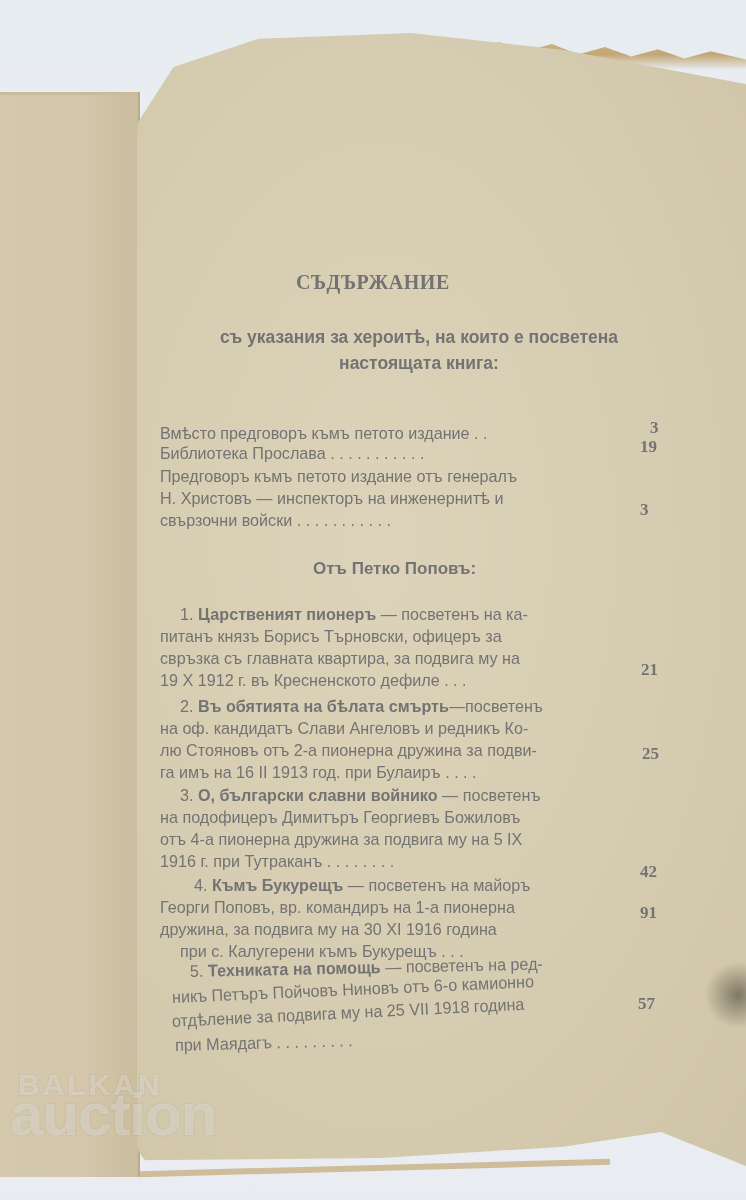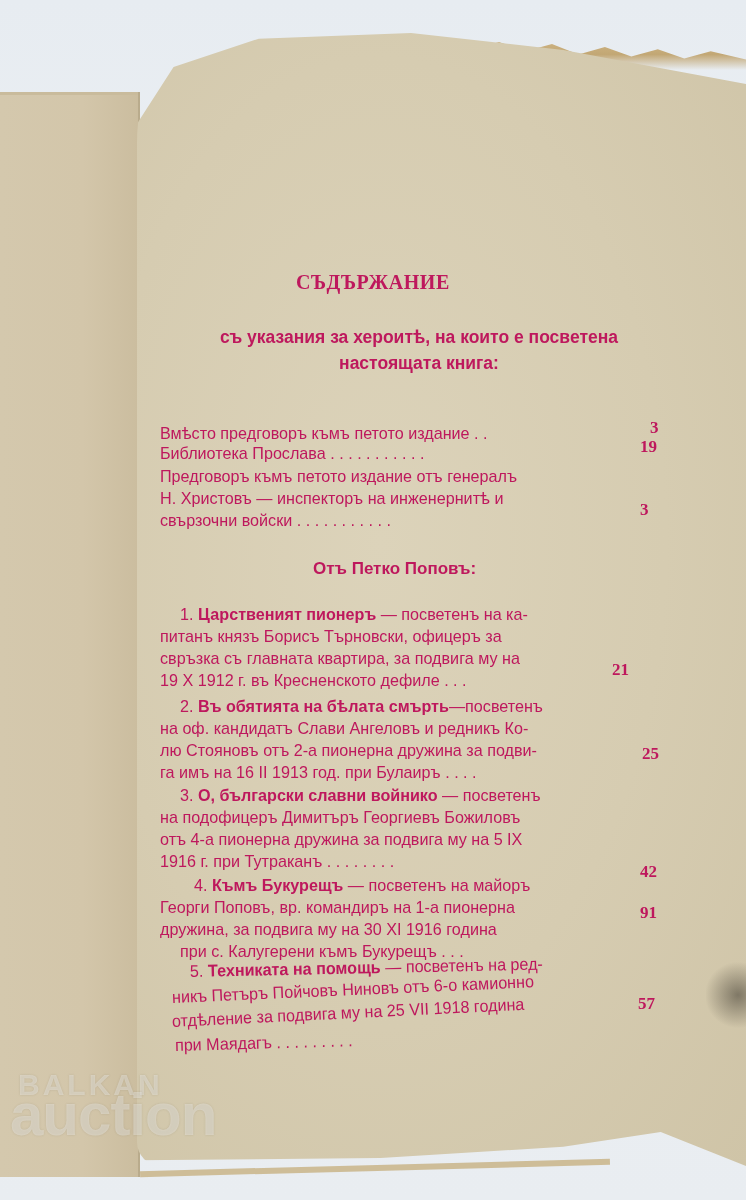--- a/index.html
+++ b/index.html
@@ -36,21 +36,21 @@
     opacity:.8;
   }
   .bottom-stain {
     position:absolute; left:140px; top:1165px; width:470px; height:6px;
     background:#c2a872; opacity:.7; transform:rotate(-1.5deg);
   }
   .shadow-right {
     position:absolute; right:0; top:960px; width:40px; height:70px;
     background:radial-gradient(circle at 80% 50%, rgba(60,55,45,.55), transparent 70%);
   }
-  .content { position:absolute; left:0; top:0; width:746px; height:1008px; color:#be185d; }
+  .content { position:absolute; left:0; top:0; width:746px; height:1008px; color:#737373; }
   .heading {
     position:absolute; left:296px; top:271px;
     font-family:"Liberation Serif", serif; font-weight:bold; font-size:20px; letter-spacing:.5px;
   }
   .subtitle {
     position:absolute; left:174px; width:490px; text-align:center;
     font-family:"Liberation Sans", sans-serif; font-weight:bold; font-size:17.5px;
   }
   .sub1 { top:327px; }
   .sub2 { top:353px; }
@@ -104,21 +104,21 @@
   <div class="author">Отъ Петко Поповъ:</div>
 
   <div class="toc-line" style="top:605px;left:180px">
     <span>1.</span>
     <span class="b">Царственият пионеръ</span>
     <span>— посветенъ на ка-</span>
   </div>
   <div class="toc-line" style="top:627px">питанъ князъ Борисъ Търновски, офицеръ за</div>
   <div class="toc-line" style="top:649px">свръзка съ главната квартира, за подвига му на</div>
   <div class="toc-line" style="top:671px">19 X 1912 г. въ Кресненското дефиле . . .</div>
-  <div class="pg" style="left:612px;top:660px">21</div>
+  <div class="pg" style="left:641px;top:660px">21</div>
 
   <div class="toc-line" style="top:697px;left:180px">
     <span>2.</span>
     <span class="b">Въ обятията на бѣлата смърть</span><span>—посветенъ</span>
   </div>
   <div class="toc-line" style="top:719px">на оф. кандидатъ Слави Ангеловъ и редникъ Ко-</div>
   <div class="toc-line" style="top:741px">лю Стояновъ отъ 2-а пионерна дружина за подви-</div>
   <div class="toc-line" style="top:763px">га имъ на 16 II 1913 год. при Булаиръ . . . .</div>
   <div class="pg" style="left:642px;top:744px">25</div>
 

